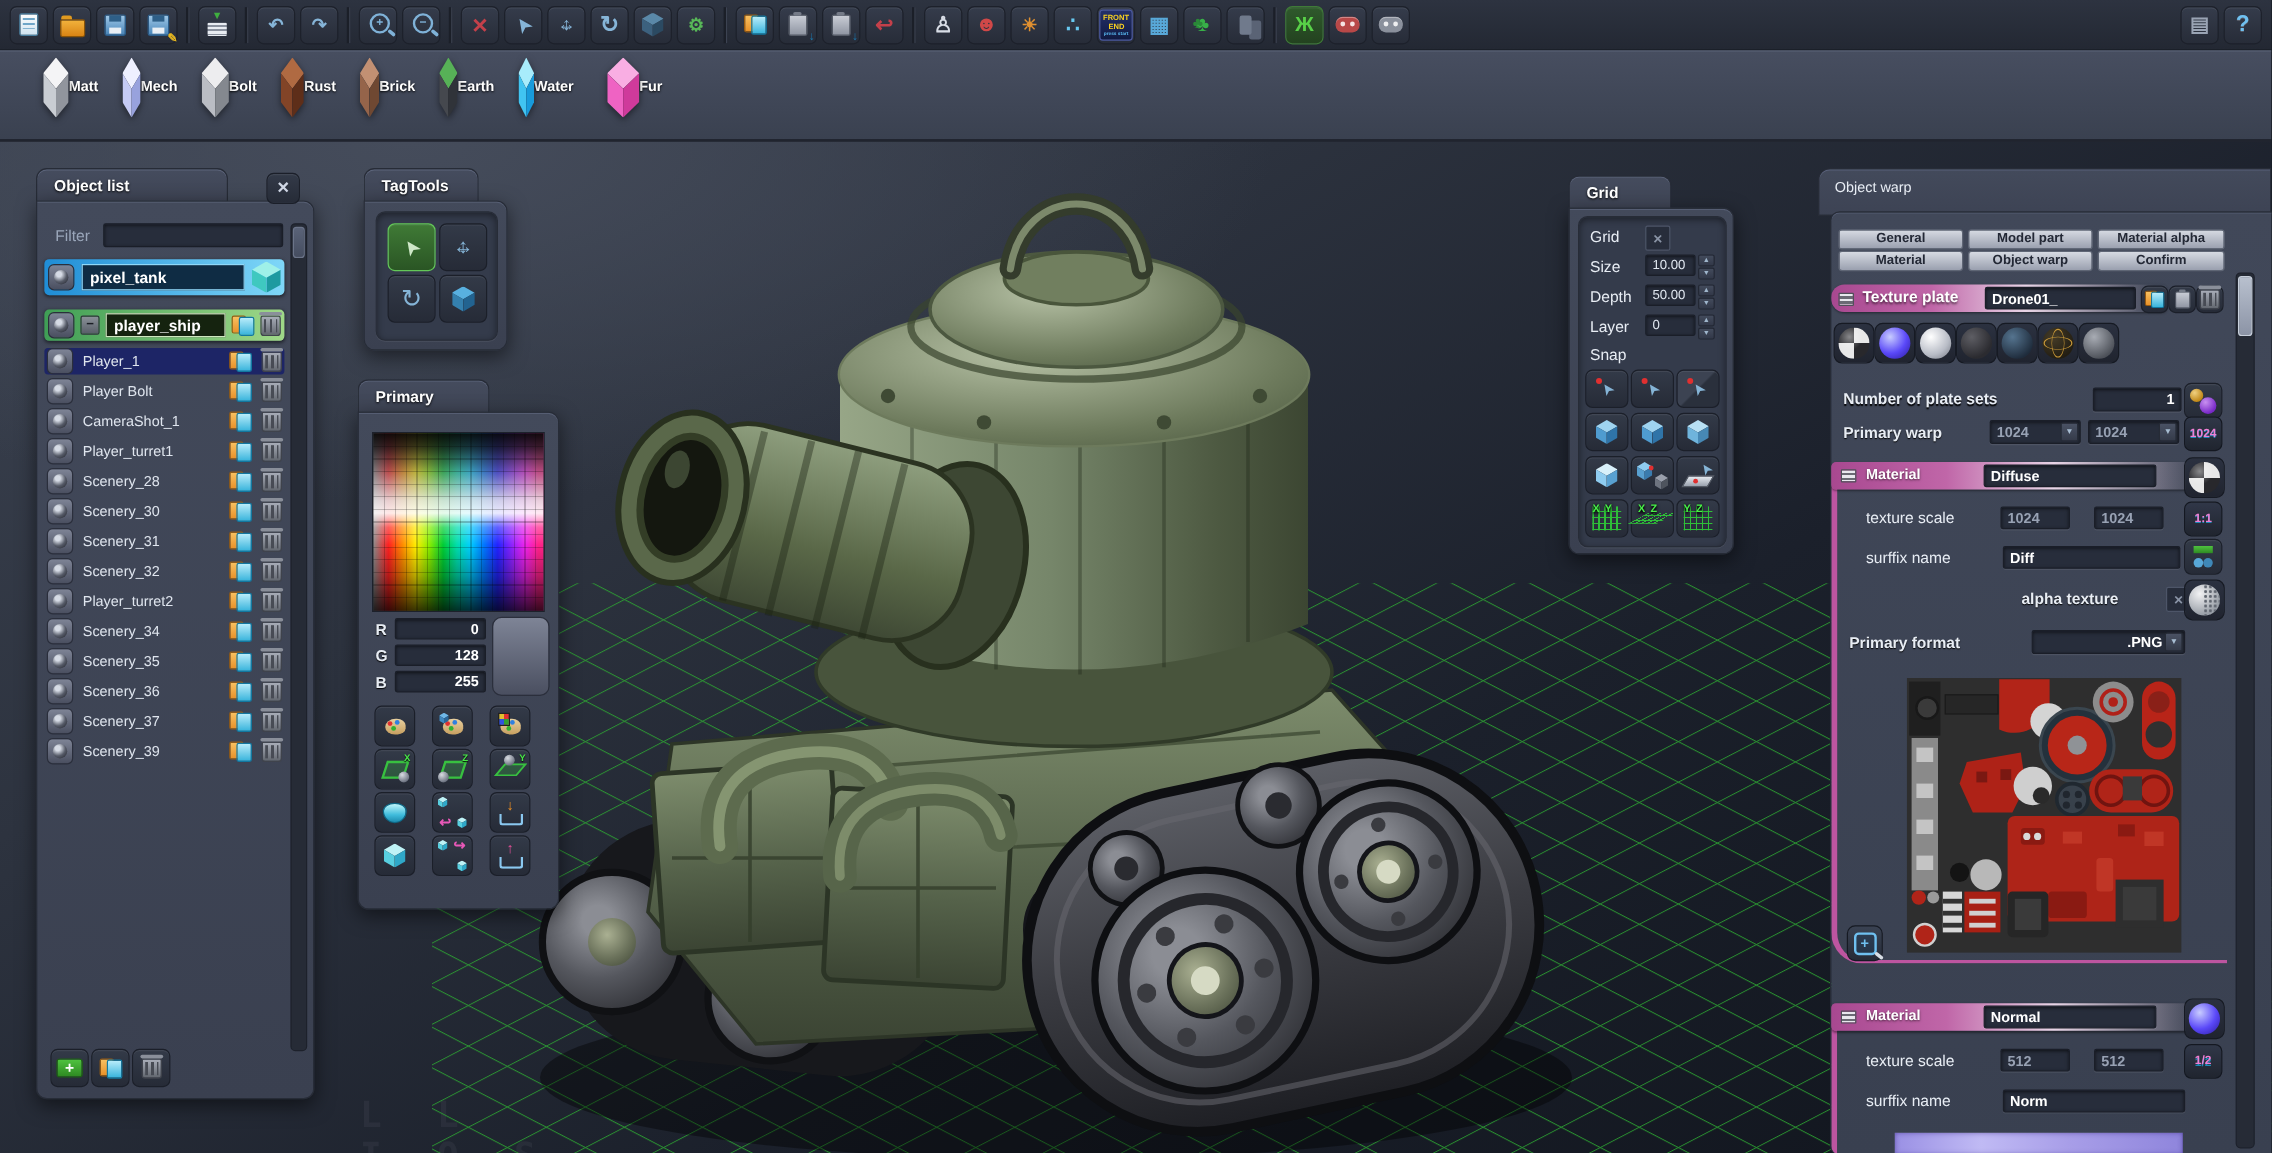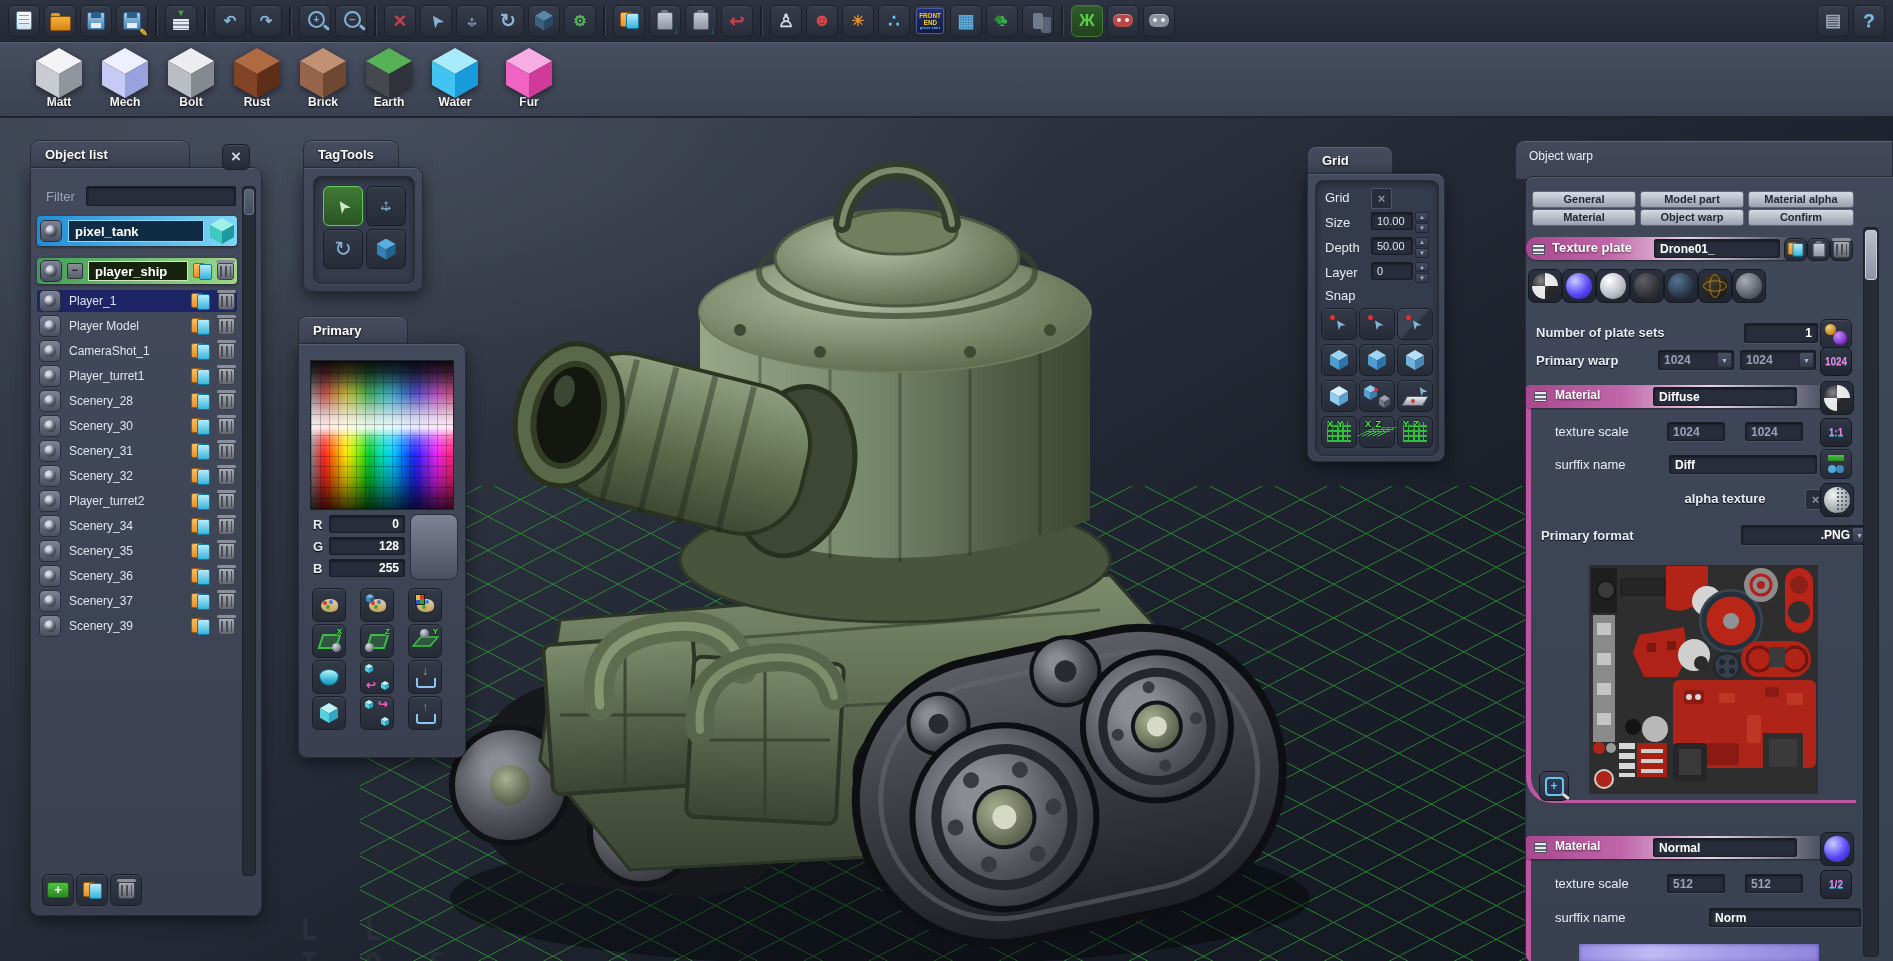--- a/index.html
+++ b/index.html
@@ -45,21 +45,21 @@
   .pad-i::before,.pad-i::after{content:"";position:absolute;top:4px;width:4px;height:4px;border-radius:50%;background:rgba(255,255,255,.85);}
   .pad-i::before{left:4px;}.pad-i::after{right:4px;}
   .fe-icon{width:26px;height:24px;background:linear-gradient(#24306a,#101a42);border:1px solid #4a58a0;border-radius:3px;
     display:flex;flex-direction:column;align-items:center;justify-content:center;line-height:1;}
   .fe-icon b{color:#f8d020;font-size:7px;letter-spacing:0;transform:scale(.9);}
   .fe-icon i{color:#58b8f0;font-size:4px;font-style:normal;}
   
   #cubebar{position:absolute;left:0;top:42px;width:1893px;height:76px;background:linear-gradient(#474e60,#3a4150);
     border-bottom:2px solid #20242e;box-shadow:inset 0 1px 0 #5a6276;display:flex;align-items:flex-start;
     padding:6px 0 0 36px;box-sizing:border-box;gap:20px;z-index:30;}
-  .matcube{width:46px;display:flex;flex-direction:column;align-items:center;cursor:default;}
+  .matcube{width:46px;display:flex;flex-direction:row;align-items:center;cursor:default;}
   .matcube .cube-i{width:46px;height:50px;filter:drop-shadow(0 2px 3px rgba(0,0,0,.5));}
   .matcube .mlabel{margin-top:-3px;color:#fff;font-size:12px;font-weight:bold;text-shadow:0 1px 2px #000;}
   
   #viewport{position:absolute;left:0;top:118px;width:1893px;height:843px;z-index:1;
     background:radial-gradient(1200px 500px at 18% 0%,#454c5b 0%,rgba(69,76,91,0) 60%),
                linear-gradient(150deg,#3b4250 0%,#2d333f 30%,#1b202b 62%,#10141c 100%);}
   #scene{position:absolute;left:0;top:0;z-index:2;pointer-events:none;}
   #watermark{position:absolute;left:300px;top:795px;z-index:2;color:rgba(210,220,235,.055);
     font-family:"DejaVu Sans Mono",monospace;font-weight:bold;font-size:30px;letter-spacing:14px;line-height:34px;}
   
@@ -548,21 +548,21 @@
 
     <div style="position:absolute;left:7px;top:150px;width:200px;">
       <div class="olrow sel">
           <span class="eyebtn"></span>
           <span class="olname">Player_1</span>
           <span class="icopy"></span>
           <span class="itrash"></span>
         </div>
       <div class="olrow">
           <span class="eyebtn"></span>
-          <span class="olname">Player Model</span>
+          <span class="olname">Player Bolt</span>
           <span class="icopy"></span>
           <span class="itrash"></span>
         </div>
       <div class="olrow">
           <span class="eyebtn"></span>
           <span class="olname">CameraShot_1</span>
           <span class="icopy"></span>
           <span class="itrash"></span>
         </div>
       <div class="olrow">
@@ -969,21 +969,21 @@
             <span style="width:8px;height:8px;border-radius:50%;background:#58a8d8;position:absolute;bottom:5px;left:7px;box-shadow:8px 0 0 #3f88b8;"></span>
           </div>
         <span class="lbl b" style="left:120px;top:104px;width:148px;text-align:center;">alpha texture</span>
         <div class="chk" style="left:274px;top:102px;">
             <span>×</span>
           </div>
         <div class="sphbtn" style="left:289px;top:96px;">
             <span class="sph dotted"></span>
           </div>
         <span class="lbl b" style="left:10px;top:141px;">Primary format</span>
-        <div class="fld num" style="left:162px;top:138px;width:128px;height:20px;padding-right:18px;margin-left:48px;">
+        <div class="fld num" style="left:162px;top:138px;width:128px;height:20px;padding-right:18px;">
             <span>.PNG</span>
             <span class="ddarrow">▼</span>
           </div>
 
         <svg style="position:absolute;left:58px;top:178px;" width="229" height="229" viewBox="0 0 229 229">
           <rect width="229" height="229" fill="#2e2e2e"></rect>
           <rect x="2" y="3" width="26" height="45" fill="#1f1f1f"></rect>
           <circle cx="17" cy="25" r="9" fill="#3a3a3a" stroke="#181818" stroke-width="2"></circle>
           <rect x="32" y="14" width="44" height="16" fill="#262626" stroke="#1a1a1a"></rect>
           <path d="M77 1 h42 v20 a30 30 0 0 1 -42 22 Z" fill="#b22418"></path>
@@ -1065,21 +1065,21 @@
         <div class="fld gray" style="left:136px;top:36px;width:58px;height:19px;">
             <span>512</span>
           </div>
         <div class="fld gray" style="left:214px;top:36px;width:58px;height:19px;">
             <span>512</span>
           </div>
         <div class="badge" style="left:289px;top:32px;">
             <span>1/2</span>
           </div>
         <span class="lbl" style="left:24px;top:72px;">surffix name</span>
-        <div class="fld" style="left:138px;top:70px;width:152px;height:19px;margin-left:40px;">
+        <div class="fld" style="left:138px;top:70px;width:152px;height:19px;">
             <span>Norm</span>
           </div>
         <div style="position:absolute;left:48px;top:106px;width:240px;height:18px;background:linear-gradient(90deg,#9a90e4,#c0baf4 30%,#a89ee8 60%,#8f85dc);box-shadow:inset 0 0 4px rgba(40,20,120,.5);"></div>
       </div>
 
       <div class="scrolltrack" style="left:337px;top:50px;width:14px;height:728px;">
         <div class="scrollthumb" style="top:2px;height:48px;background:linear-gradient(#b8c0ce,#8c94a6);border-color:#c8d0dc;"></div>
       </div>
     </div>
   </div>

